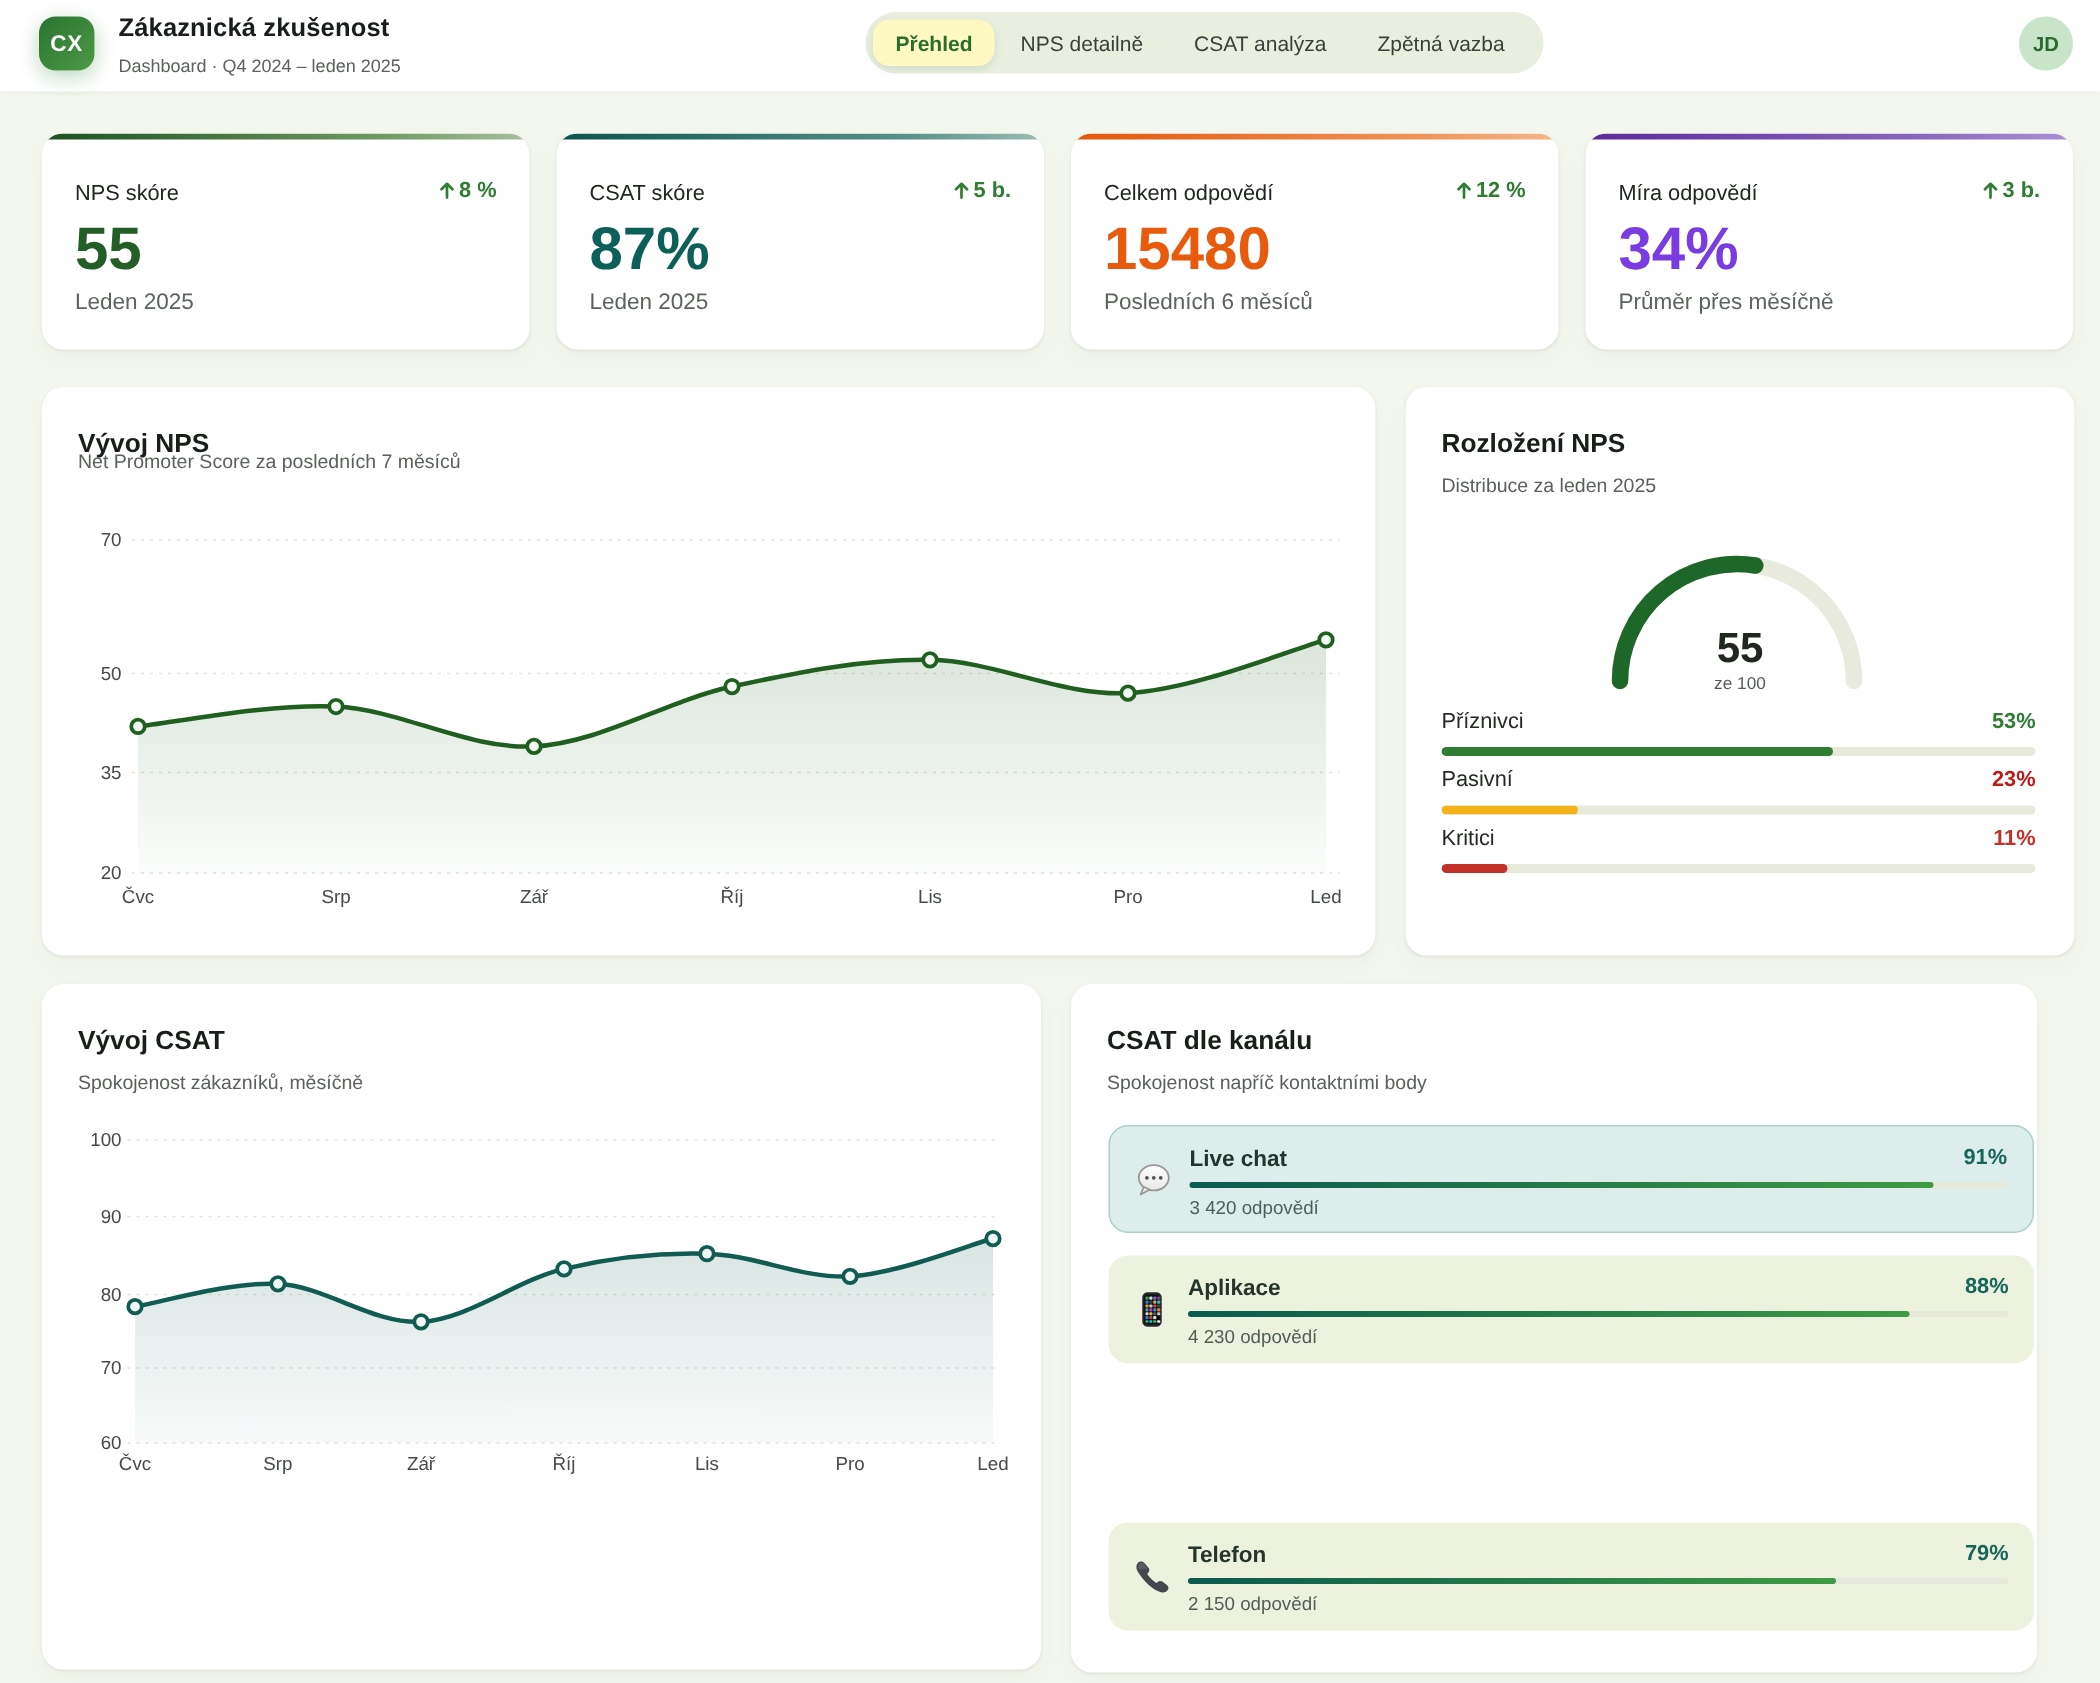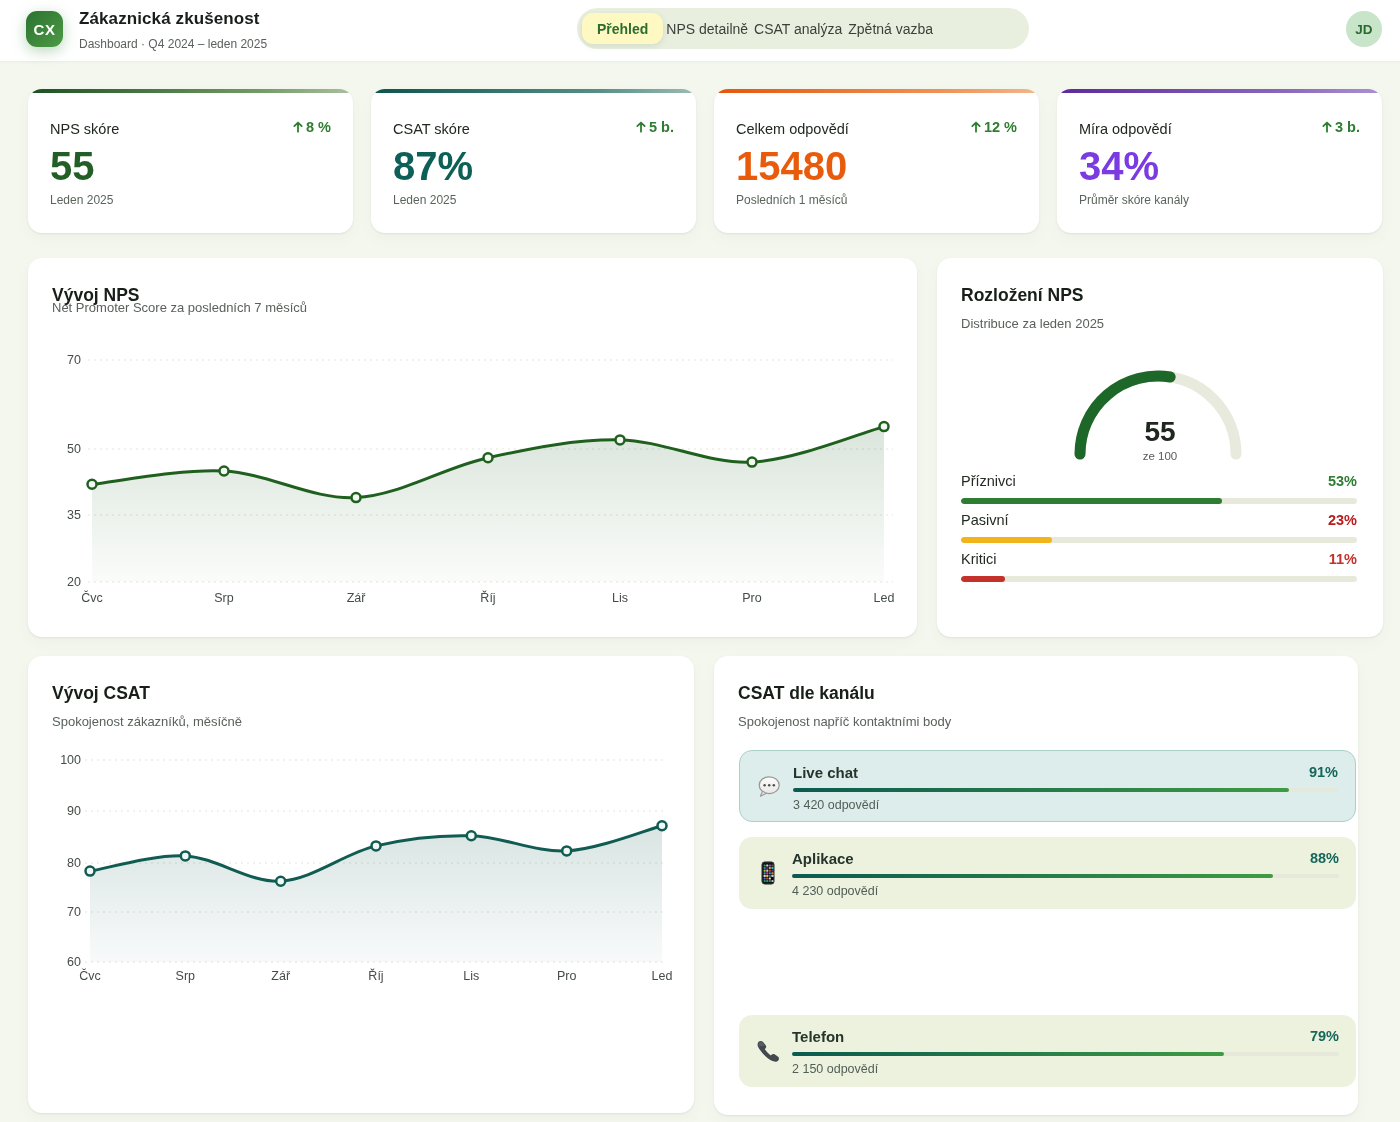--- a/index.html
+++ b/index.html
@@ -9,34 +9,34 @@
 
 
 .header { position:absolute; left:0; top:0; width:1400px; height:61px; background:#ffffff; box-shadow:0 1px 3px rgba(30,50,30,0.05); }
 .logo { position:absolute; left:26px; top:11px; width:37px; height:36px; border-radius:11px;
   background:linear-gradient(135deg,#2a7330 0%,#4d9a45 100%);
   box-shadow:0 4px 14px rgba(60,140,70,0.35);
   color:#fff; font-weight:bold; font-size:15px; display:flex; align-items:center; justify-content:center; letter-spacing:0.5px; }
 .h-title { position:absolute; left:79px; top:9px; font-size:17px; font-weight:bold; color:#181f1a; letter-spacing:0.1px; }
 .h-sub { position:absolute; left:79px; top:37px; font-size:12px; color:#5a625b; }
 .nav { position:absolute; left:577px; top:8px; width:452px; height:41px; background:#e9efdf; border-radius:21px; display:flex; align-items:center; padding:0 5px; }
-.nav-item { font-size:14px; color:#39413b; padding:0 3px; height:31px; display:flex; align-items:center; border-radius:11px; white-space:nowrap; }
+.nav-item { font-size:14px; color:#39413b; padding:0 17px; height:31px; display:flex; align-items:center; border-radius:11px; white-space:nowrap; }
 .nav-item.active { background:#fef9c3; color:#2b6c2f; font-weight:bold; box-shadow:0 2px 6px rgba(40,70,40,0.12); padding:0 15px; }
 .avatar { position:absolute; left:1346px; top:11px; width:36px; height:36px; border-radius:50%; background:#c8e4c9; color:#2a6b30; font-weight:bold; font-size:13.5px; display:flex; align-items:center; justify-content:center; }
 
 
 .card { position:absolute; background:#ffffff; border-radius:14px; box-shadow:0 1px 2px rgba(70,90,70,0.10), 0 6px 14px rgba(70,90,70,0.04); }
 .kpi { width:325px; height:144px; top:89px; overflow:hidden; }
 .kpi .bar { height:4px; width:100%; }
 .kpi .row1 { position:absolute; left:22px; right:22px; top:32px; display:flex; justify-content:space-between; align-items:center; }
 .kpi .label { font-size:14.5px; color:#20291f; }
 .kpi .delta { font-size:14.5px; color:#2e7d32; font-weight:bold; display:flex; align-items:center; gap:2px; position:relative; top:-2.5px; }
 .arrow { width:12px; height:12px; }
 .kpi .big { position:absolute; left:22px; top:57px; font-size:40px; line-height:1; font-weight:bold; letter-spacing:0px; }
-.kpi .sub { position:absolute; left:22px; top:104px; font-size:12px; color:#5b645c; }
+.kpi .sub { position:absolute; left:22px; top:104px; font-size:15px; color:#5b645c; }
 
 .card-title { font-size:17.5px; font-weight:bold; color:#171f18; }
 .card-sub { font-size:13px; color:#59615a; }
 
 
 .gbar-row { position:absolute; left:24px; right:26px; }
 .gbar-top { display:flex; justify-content:space-between; align-items:center; }
 .gbar-label { font-size:14.5px; color:#232b23; }
 .gbar-pct { font-size:14.5px; font-weight:bold; }
 .gbar-track { margin-top:9px; height:6px; border-radius:3px; background:#e7eada; overflow:hidden; }
@@ -92,32 +92,32 @@
 </div>
 <div class="card kpi" style="left:714px;">
   <div class="bar" style="background:linear-gradient(90deg,#e4560b,#ef9256 70%,#f3b68a);"></div>
   <div class="row1">
       <span class="label">Celkem odpovědí</span>
       <span class="delta"><svg class="arrow" viewBox="0 0 13 14">
           <path d="M6.5 12.5 L6.5 2.2 M2.2 6.0 L6.5 1.8 L10.8 6.0" fill="none" stroke="#2e7d32" stroke-width="2.1" stroke-linecap="round" stroke-linejoin="round"></path>
         </svg>12 %</span>
     </div>
   <div class="big" style="color:#e95b0c;">15480</div>
-  <div class="sub">Posledních 1 měsíců</div>
+  <div class="sub">Posledních 6 měsíců</div>
 </div>
 <div class="card kpi" style="left:1057px;">
   <div class="bar" style="background:linear-gradient(90deg,#5b2a9b,#8a68bd 70%,#ab90d5);"></div>
   <div class="row1">
       <span class="label">Míra odpovědí</span>
       <span class="delta"><svg class="arrow" viewBox="0 0 13 14">
           <path d="M6.5 12.5 L6.5 2.2 M2.2 6.0 L6.5 1.8 L10.8 6.0" fill="none" stroke="#2e7d32" stroke-width="2.1" stroke-linecap="round" stroke-linejoin="round"></path>
         </svg>3 b.</span>
     </div>
   <div class="big" style="color:#7a3ce0;">34%</div>
-  <div class="sub">Průměr skóre kanály</div>
+  <div class="sub">Průměr přes měsíčně</div>
 </div>
 
 <div class="card" style="left:28px; top:258px; width:889px; height:379px;">
   <div class="card-title" style="position:absolute; left:24px; top:27px;">Vývoj NPS</div>
   <div class="card-sub" style="position:absolute; left:24px; top:42px;">Net Promoter Score za posledních 7 měsíců</div>
   <svg width="889" height="379" style="position:absolute;left:0;top:0;" viewBox="0 0 889 379">
     <defs>
       <linearGradient id="npsfill" x1="0" y1="0" x2="0" y2="1">
         <stop offset="0" stop-color="#1b5e20" stop-opacity="0.16"></stop>
         <stop offset="1" stop-color="#1b5e20" stop-opacity="0.02"></stop>

